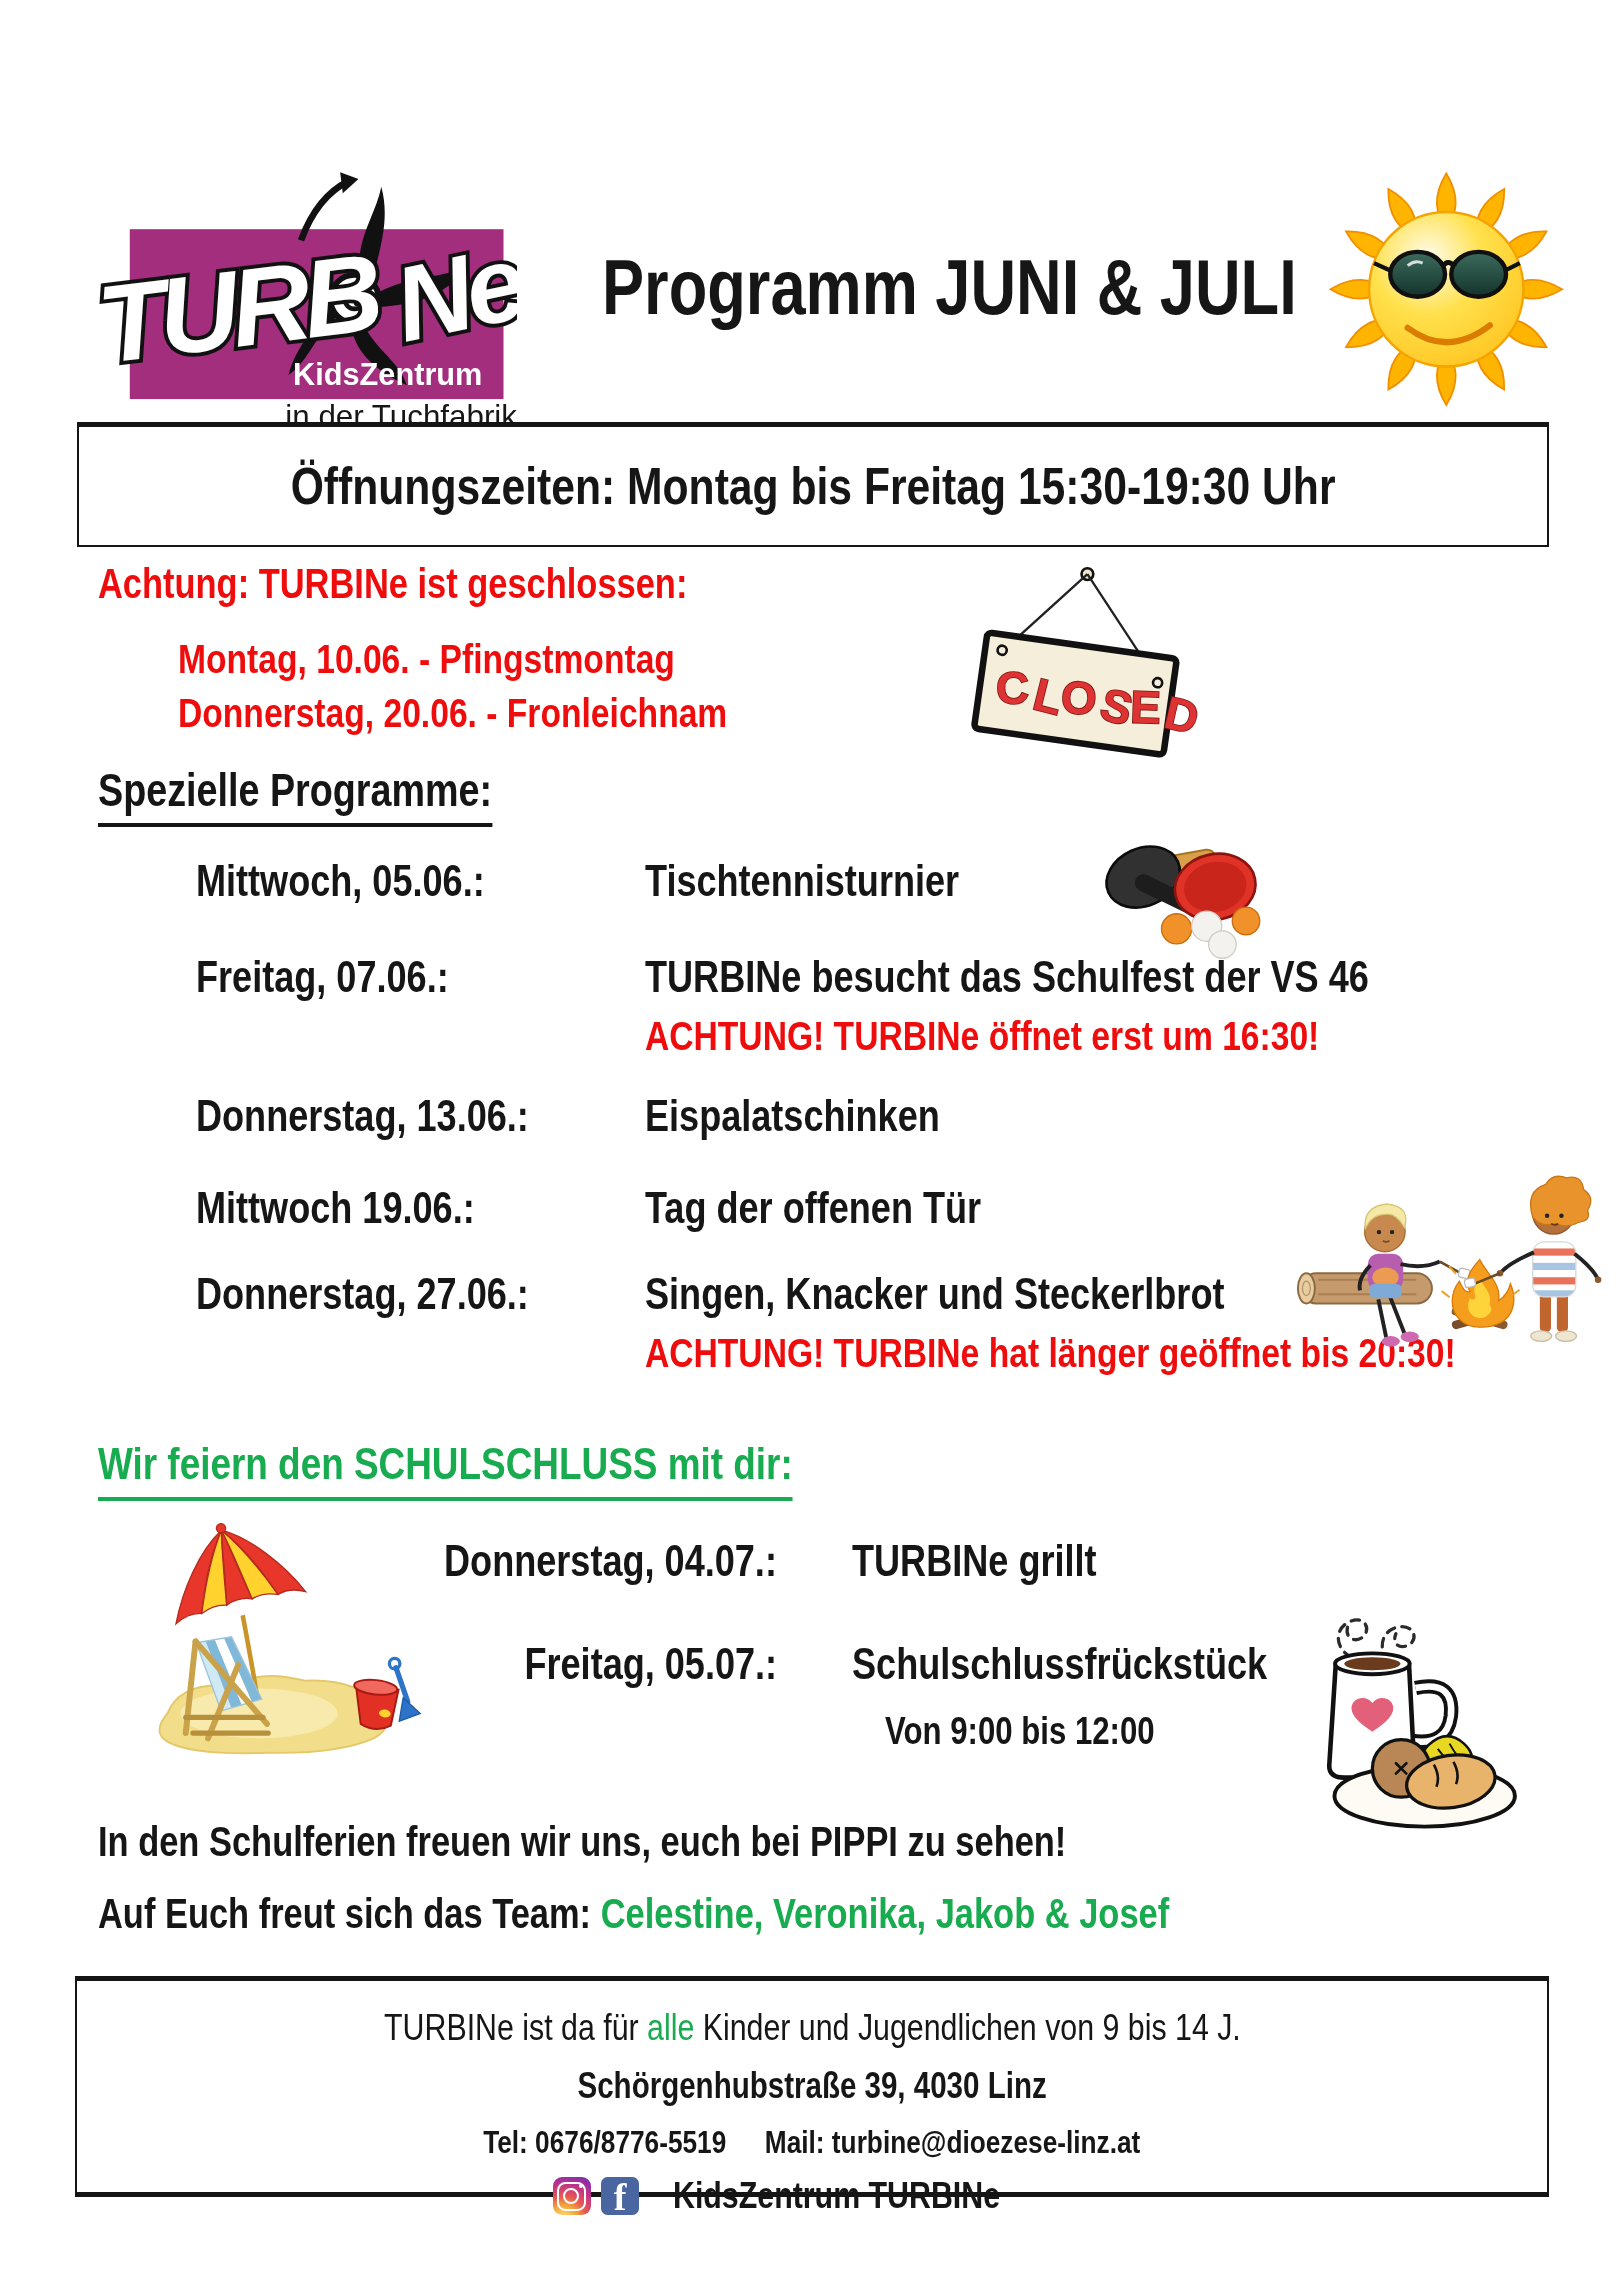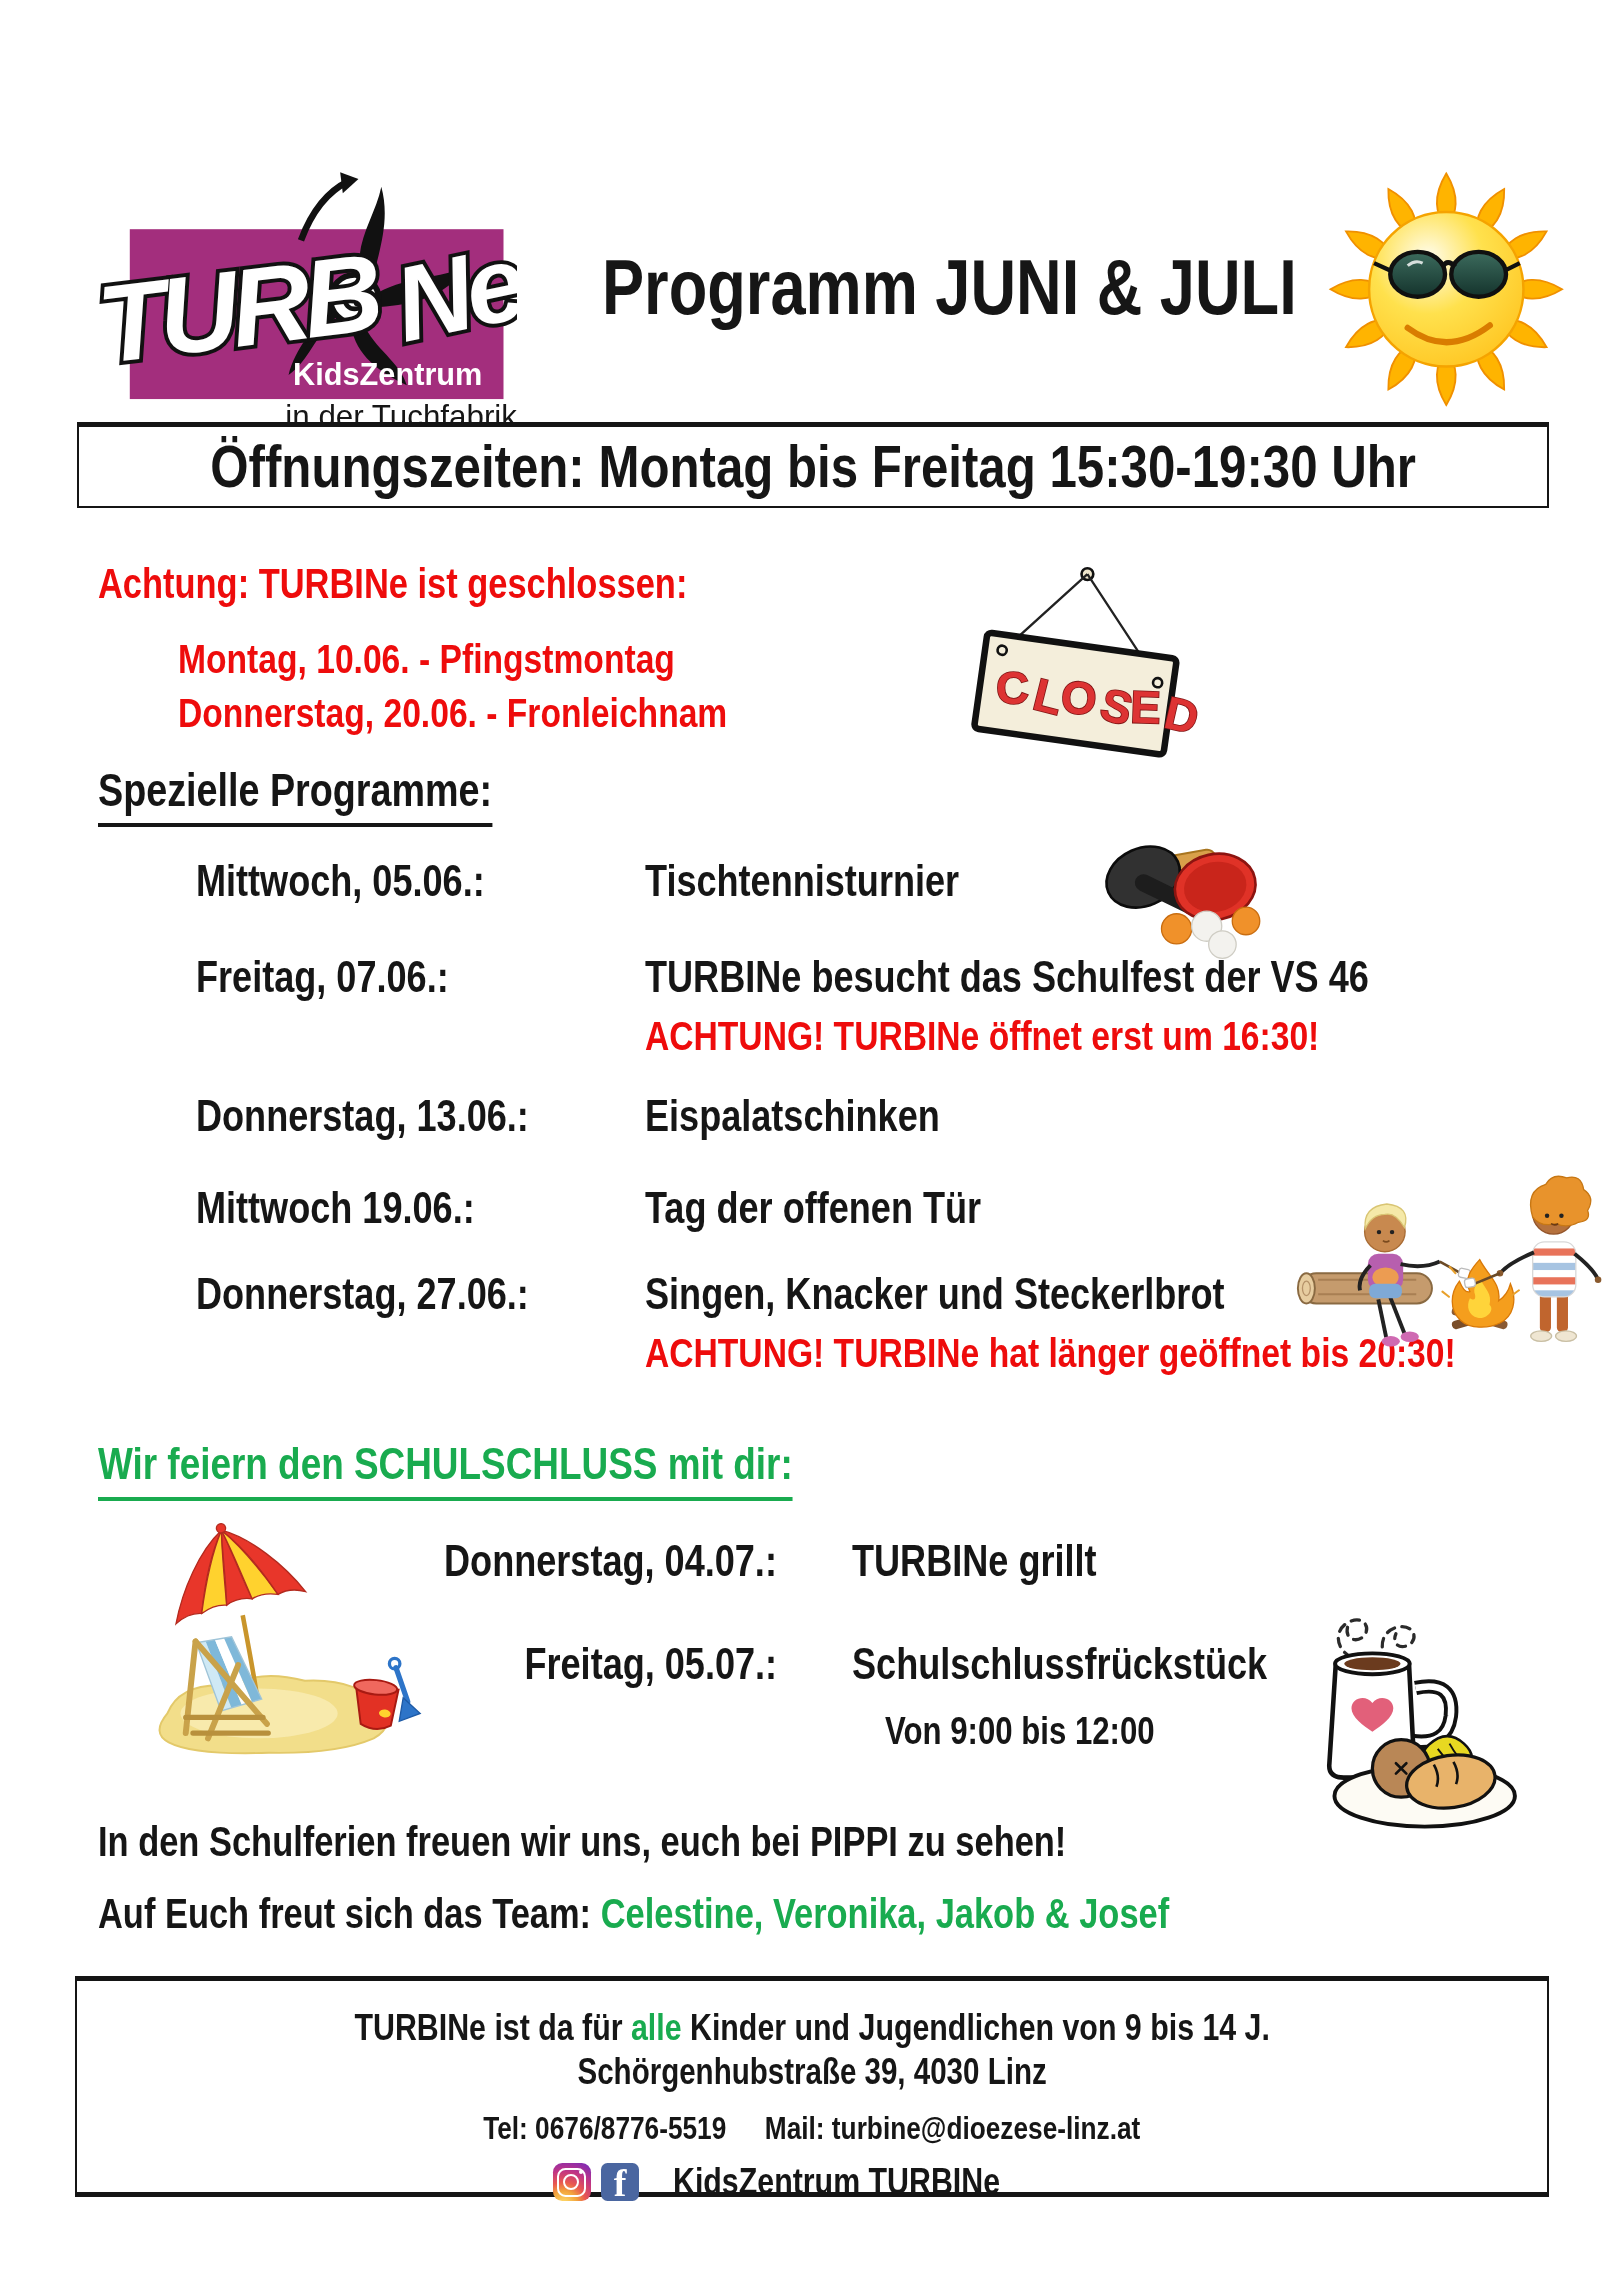--- a/index.html
+++ b/index.html
@@ -19,24 +19,24 @@
   .cond-c{display:inline-block;transform:scaleX(0.82);transform-origin:center center;white-space:nowrap;}
   .cond-r{display:inline-block;transform:scaleX(0.82);transform-origin:right center;white-space:nowrap;}
   .red{color:var(--red);}
   .green{color:var(--green);}
   .u-black{border-bottom:4.6px solid var(--ink);padding-bottom:6.5px;}
   .u-green{border-bottom:4.6px solid var(--green);padding-bottom:7.9px;}
 
   .title{left:602px;top:249px;font-size:77px;font-weight:bold;line-height:1;}
 
   .banner{
-    left:77px;top:422px;width:1472px;height:86px;box-sizing:border-box;
+    left:77px;top:422px;width:1472px;height:125px;box-sizing:border-box;
     border:2.6px solid #151515;border-top-width:5.9px;
     display:flex;align-items:center;justify-content:center;
-    font-size:60px;font-weight:bold;background:#fff;
+    font-size:52px;font-weight:bold;background:#fff;
   }
 
   .achtung-h{left:98px;top:560px;font-size:42px;font-weight:bold;}
   .closed-item-1{left:178px;top:636px;font-size:41px;font-weight:bold;}
   .closed-item-2{left:178px;top:690px;font-size:41px;font-weight:bold;}
 
   .spez-h{left:98px;top:763px;font-size:46px;font-weight:bold;}
 
   .ev-date{left:196px;font-size:44px;font-weight:bold;position:absolute;}
   .ev-title{left:645px;font-size:44px;font-weight:bold;position:absolute;}
@@ -49,21 +49,21 @@
   .se-note{position:absolute;left:885px;font-size:38px;font-weight:600;}
 
   .closing-1{left:98px;top:1818px;font-size:42px;font-weight:bold;}
   .closing-2{left:98px;top:1890px;font-size:42px;font-weight:bold;}
 
   .footer-box{
     left:75px;top:1976px;width:1474px;height:221px;box-sizing:border-box;
     border:2px solid #151515;border-top-width:5.2px;border-bottom-width:5.9px;
     display:flex;flex-direction:column;align-items:center;padding-top:26px;background:#fff;
   }
-  .f-line1{font-size:37px;font-weight:bold;margin-bottom:2px;}
+  .f-line1{font-size:37px;font-weight:normal;margin-bottom:16px;}
   .f-line2{font-size:36px;font-weight:bold;margin-bottom:17px;}
   .f-line3{font-size:32px;font-weight:bold;margin-bottom:14.4px;}
   .f-gap{display:inline-block;width:47px;}
   .social-row{display:flex;align-items:center;gap:10.5px;}
   .social-label{font-size:37px;font-weight:bold;margin-left:23px;}
 
   .ig{width:38px;height:38px;border-radius:9.2px;position:relative;flex:0 0 auto;
       background:radial-gradient(circle at 28% 110%,#fdd262 8%,#f2a33c 28%,#e95950 45%,#c13584 68%,#7b2ab8 95%);}
   .ig i{position:absolute;inset:4.6px;border:2.6px solid #fff;border-radius:8.5px;}
   .ig u{position:absolute;left:50%;top:50%;width:11.8px;height:11.8px;margin:-8.5px 0 0 -8.5px;border:2.6px solid #fff;border-radius:50%;}

